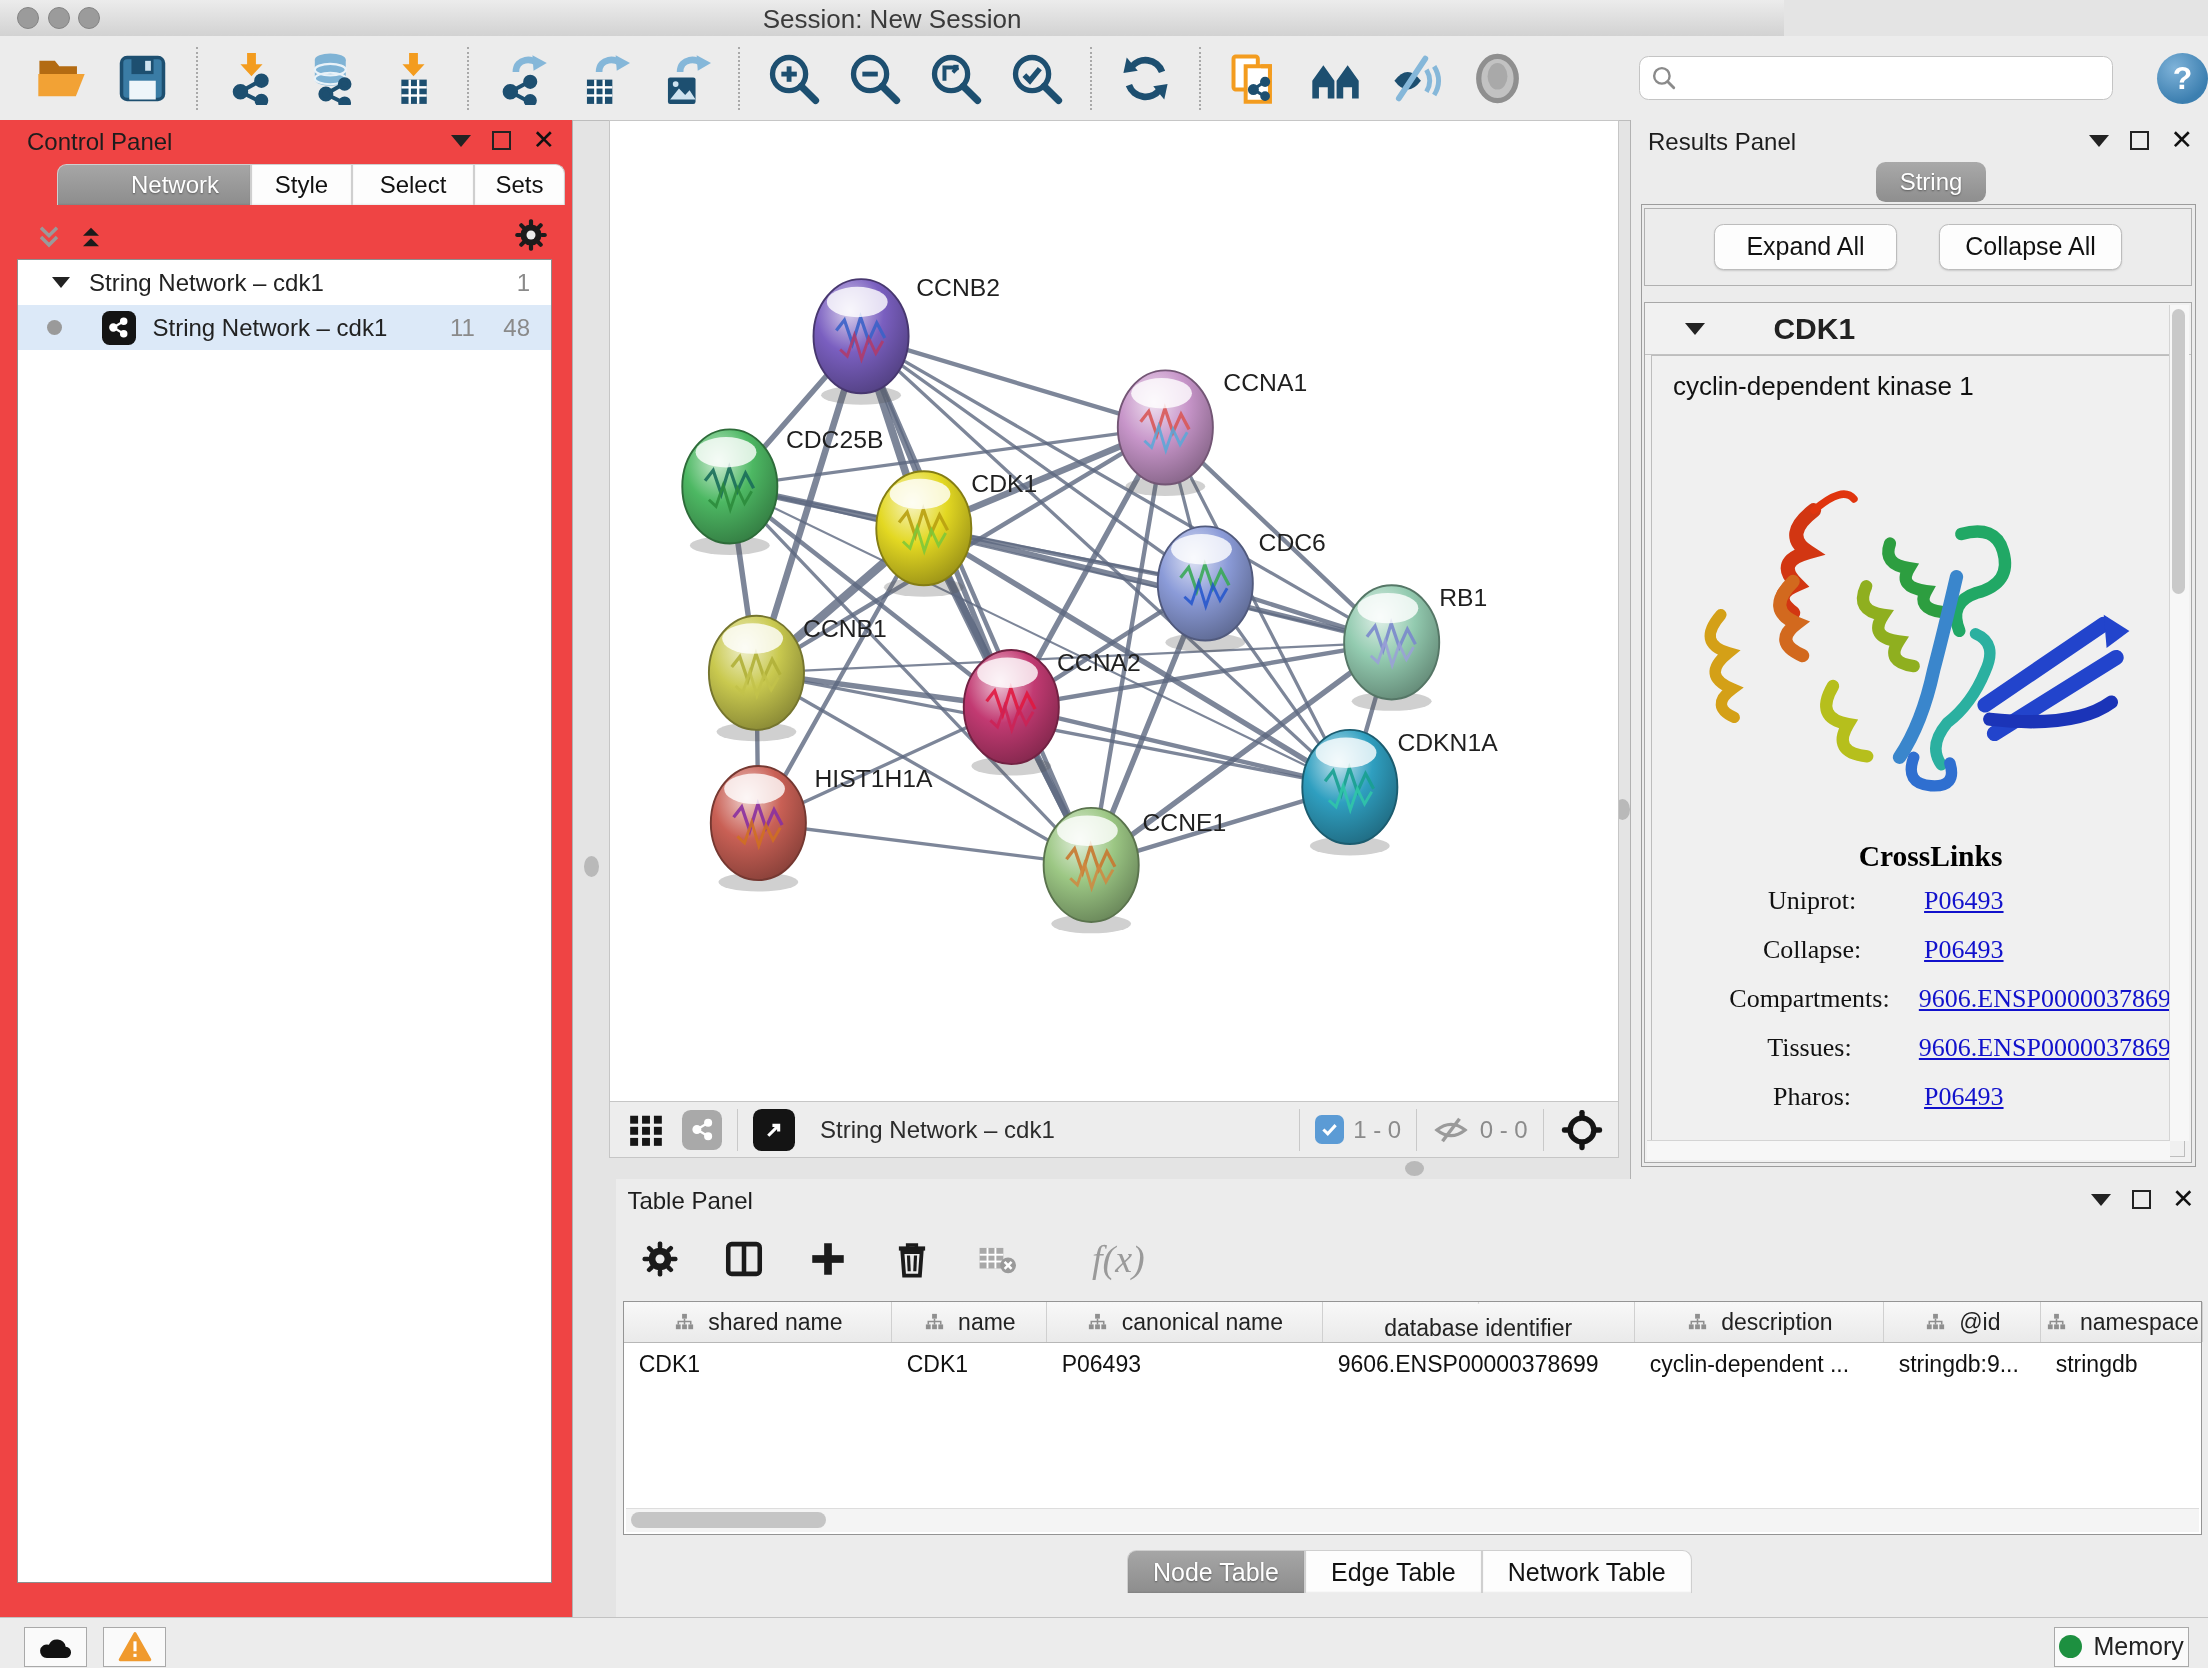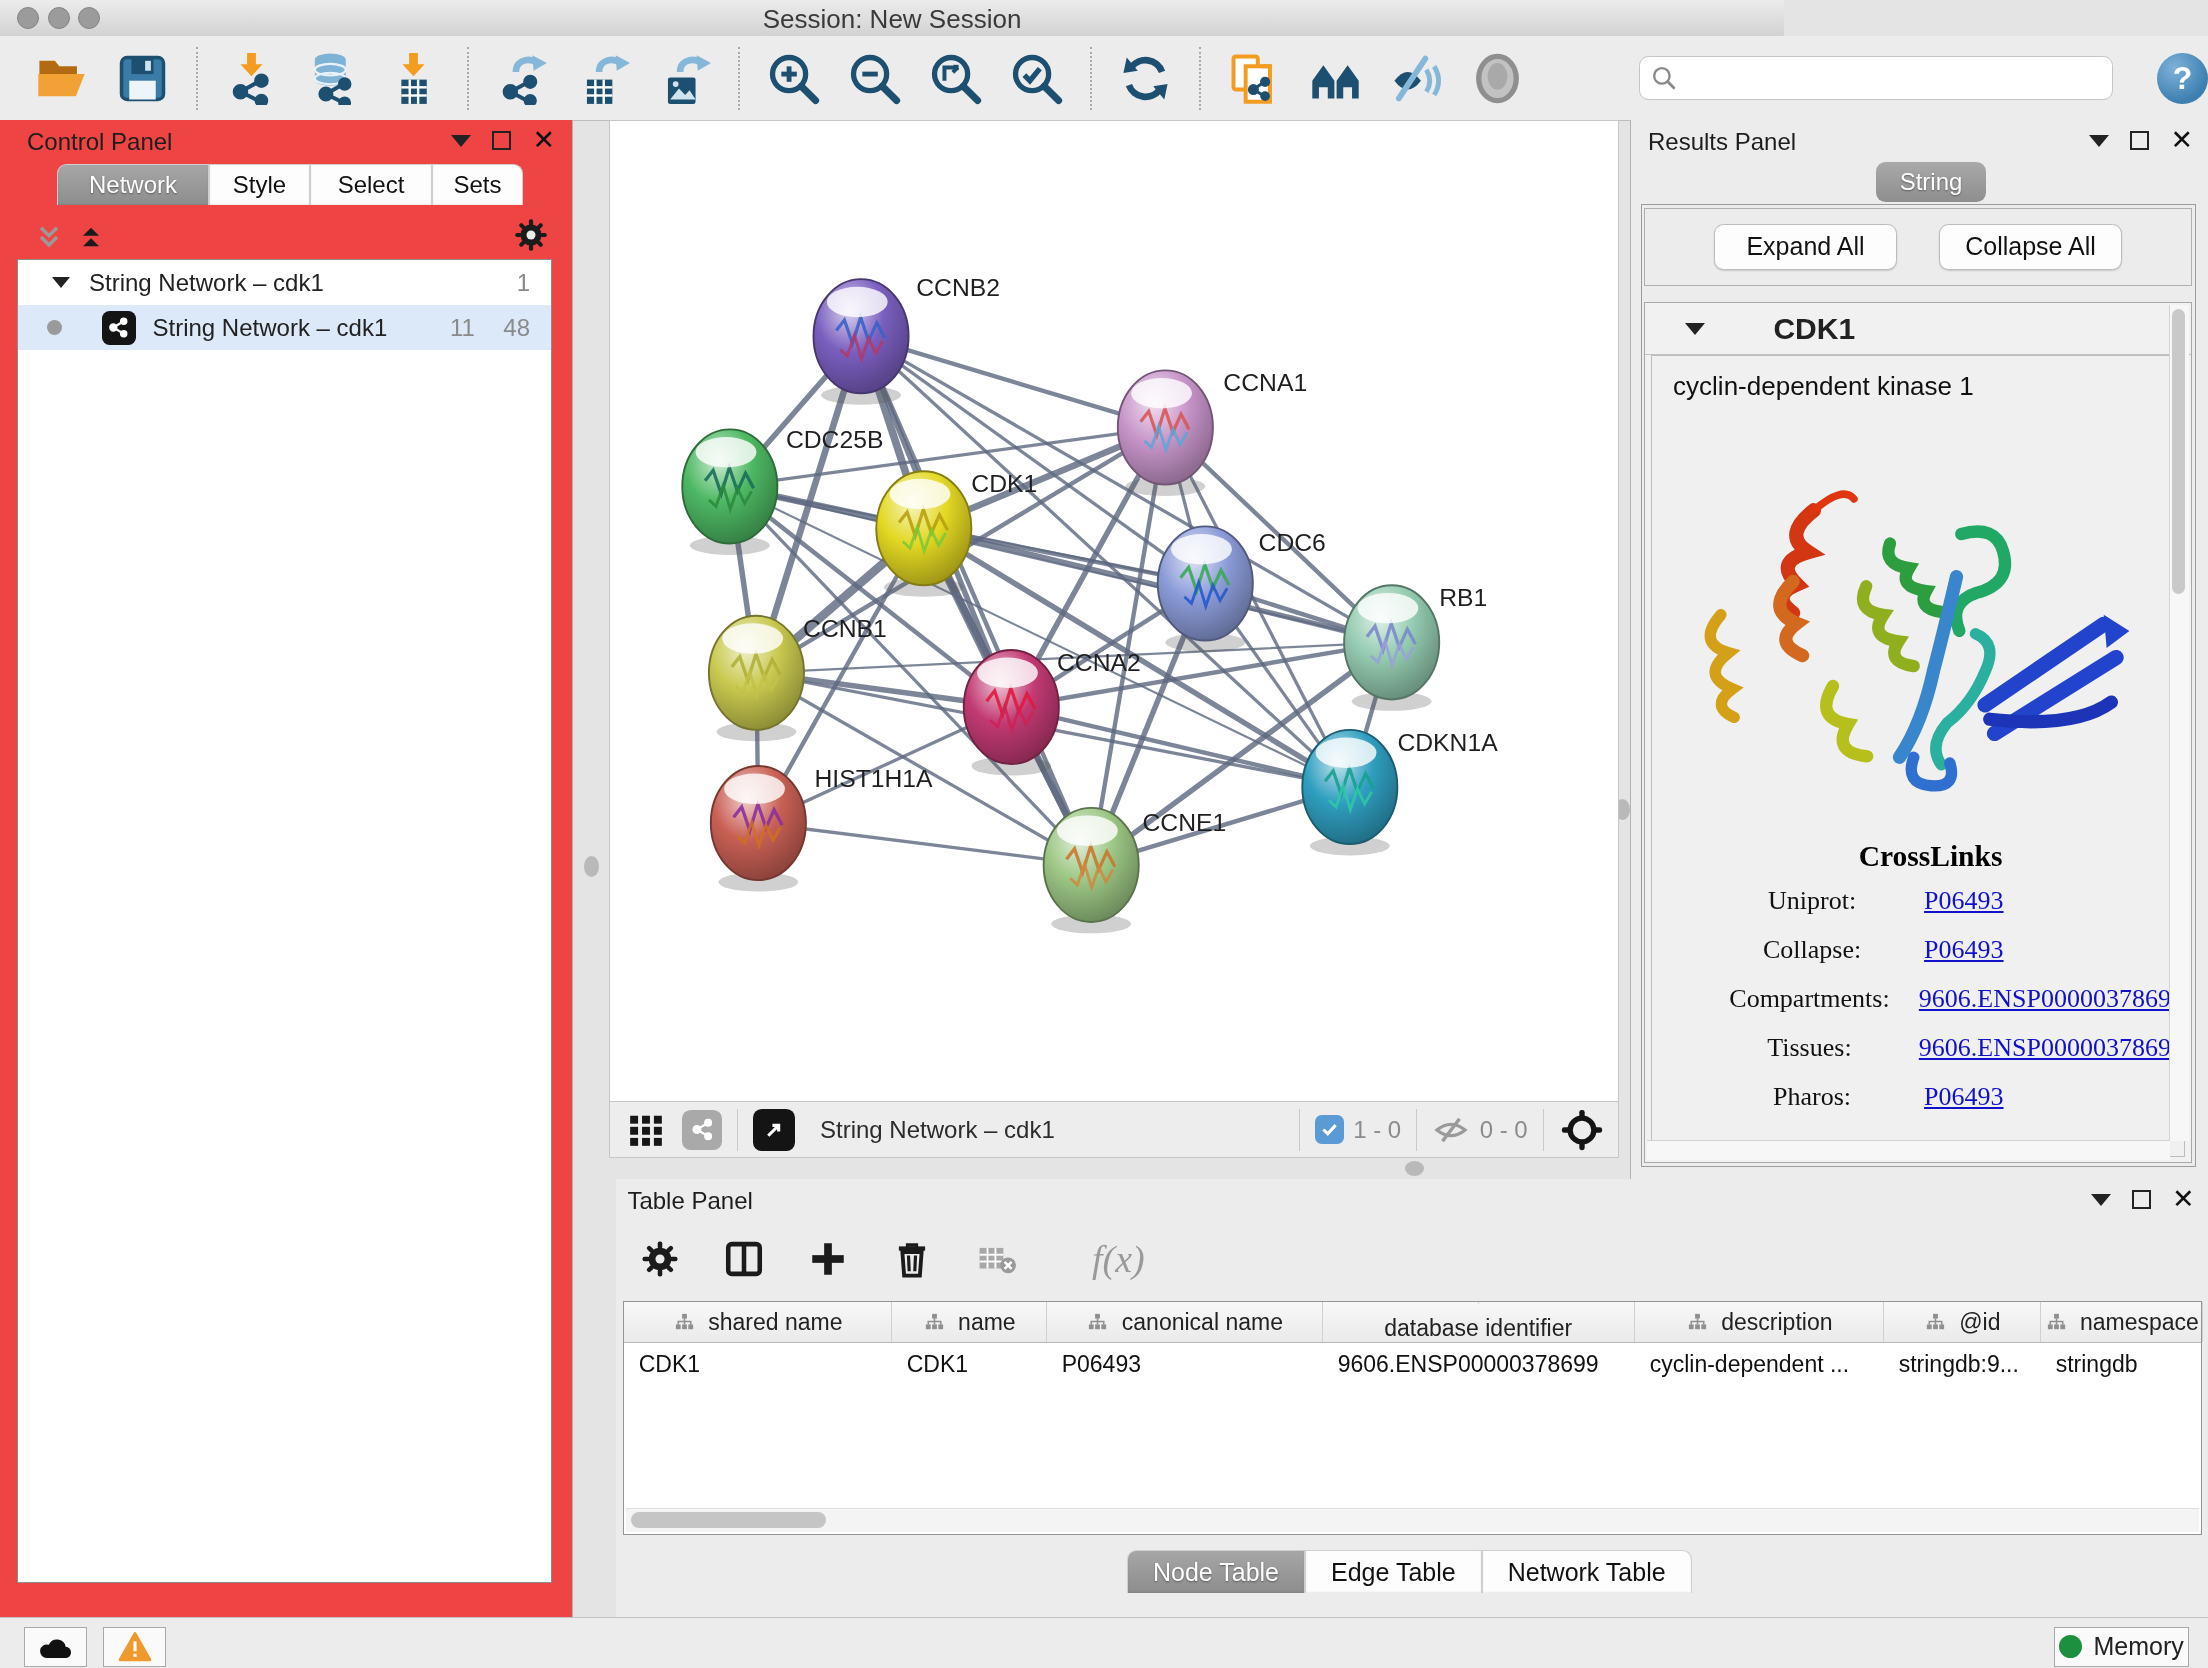--- a/index.html
+++ b/index.html
@@ -327,21 +327,21 @@
   <div id="control-panel" class="abs">
     <div id="cp-titlerow">
       <span id="cp-title" class="panel-title">Control Panel</span>
       <div id="cp-ctl" class="win-ctl">
         <div class="tri-down"></div>
         <div class="float-box"></div>
         <span class="x-glyph">✕</span>
       </div>
     </div>
     <div id="cp-tabs" class="tabs-row">
-        <div class="tab selected first" style="width: 150px;">
+        <div class="tab selected first" style="width: 150px; padding-left: 42px;">
           <span>Network</span>
         </div>
         <div class="tab" style="width: 99px;">
           <span>Style</span>
         </div>
         <div class="tab" style="width: 120px;">
           <span>Select</span>
         </div>
         <div class="tab last" style="width: 89px;">
           <span>Sets</span>

